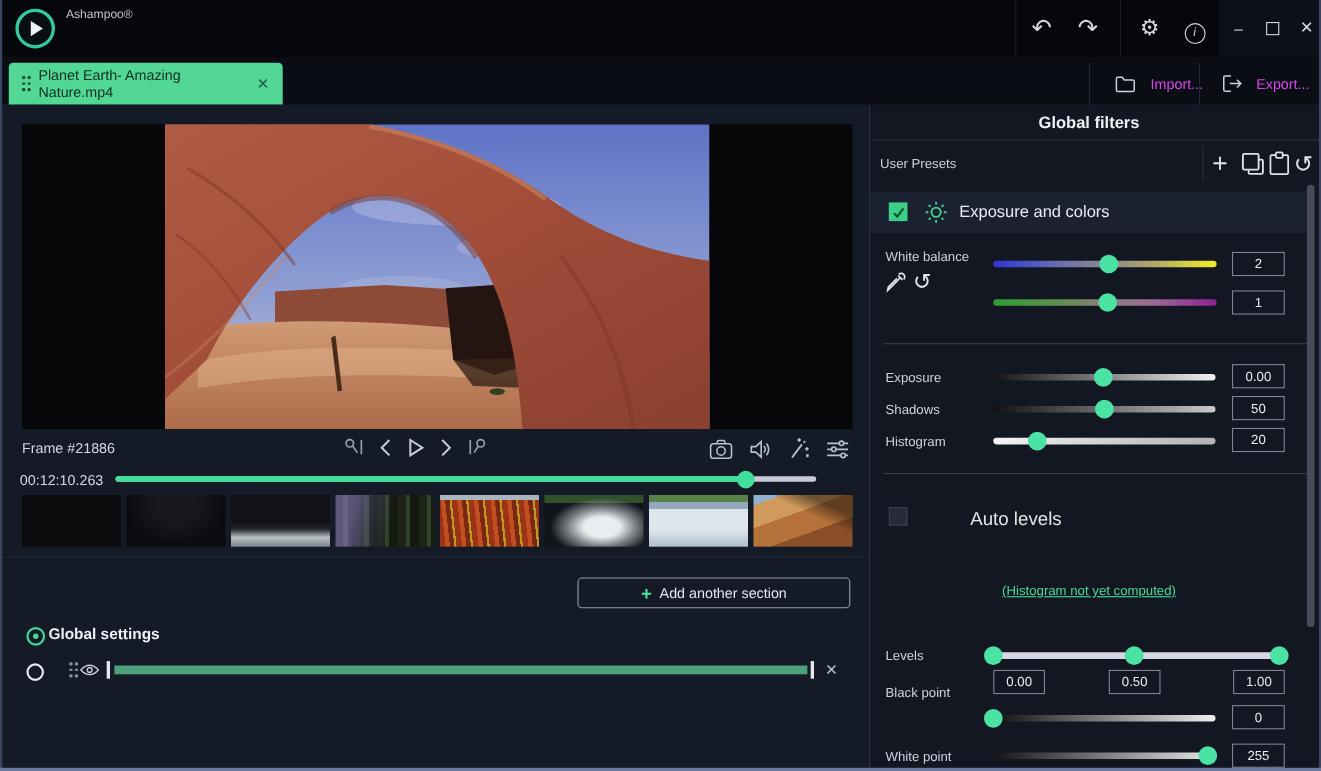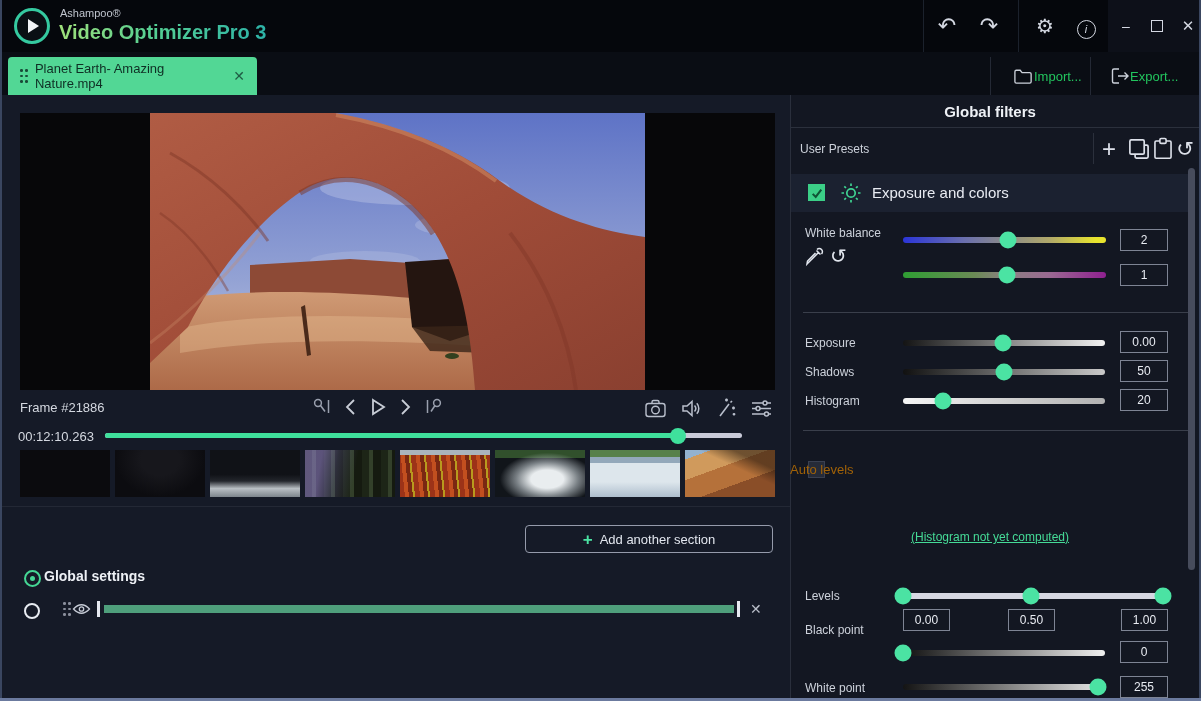--- a/index.html
+++ b/index.html
@@ -37,22 +37,22 @@
   .tab{left:8px;top:5px;width:249px;height:38px;background:#52d795;border-radius:4px 4px 0 0;
        display:flex;align-items:center;cursor:pointer;}
   .dots{width:7px;height:14px;margin-left:12px;position:relative;}
   .dots i{position:absolute;width:2.5px;height:2.5px;border-radius:50%;background:#1a4a38;}
   .dots i:nth-child(1){left:0;top:0}.dots i:nth-child(2){left:5px;top:0}
   .dots i:nth-child(3){left:0;top:5.5px}.dots i:nth-child(4){left:5px;top:5.5px}
   .dots i:nth-child(5){left:0;top:11px}.dots i:nth-child(6){left:5px;top:11px}
   .tab-label{margin-left:8px;font-size:13px;color:#0f2e24;}
   .tab-close{margin-left:auto;margin-right:12px;font-size:14px;color:#1f5c44;}
   .bar-sep{top:5px;width:1px;height:38px;background:#242935;}
-  .io-btn{top:5px;height:38px;display:flex;align-items:center;gap:0;font-size:13px;
-          color:#22c55e;cursor:pointer;}
+  .io-btn{top:5px;height:38px;display:flex;align-items:center;gap:12px;font-size:13px;
+          color:#d946ef;cursor:pointer;}
 
   
   .preview{left:20px;top:113px;width:755px;height:277px;background:#070709;}
   .scene{position:absolute;left:130px;top:0;width:495px;height:277px;}
   .frame-label{left:20px;top:400px;font-size:13px;color:#d4d8e0;}
   .transport{left:310px;top:396px;display:flex;align-items:center;gap:8px;color:#9aa0ae;}
   .transport .big{color:#c8cdd6;}
   .right-icons{left:644px;top:397px;display:flex;align-items:center;gap:13px;color:#b9bfcc;}
   .timestamp{left:18px;top:429px;font-size:13px;color:#d4d8e0;}
   .timeline{left:105px;top:433px;width:637px;height:5px;border-radius:2.5px;background:#c9cad8;cursor:pointer;}
@@ -119,21 +119,20 @@
 <body>
 
 <div id="app">
 
   
   <div class="abs titlebar">
     <div class="abs logo">
       <div class="tri"></div>
     </div>
     <div class="abs brand-small">Ashampoo®</div>
-    <div class="abs brand-large">Video Optimizer Pro 3</div>
 
     <div class="abs tb-sep" style="left:923px"></div>
     <div class="abs tb-ico" style="left:933px">↶</div>
     <div class="abs tb-ico" style="left:975px">↷</div>
     <div class="abs tb-sep" style="left:1018px"></div>
     <div class="abs tb-ico" style="left:1031px;font-size:20px">⚙</div>
     <div class="abs tb-ico" style="left:1072px">
       <span style="display:inline-block;width:17px;height:17px;border:1.5px solid #d4d8e2;border-radius:50%;
                    font-size:11px;line-height:17px;margin-top:4px;font-style:italic;">i</span>
     </div>
@@ -372,21 +371,21 @@
   <div class="abs plabel" style="left:805px;top:394px">Histogram</div>
   <div class="abs slider" style="left:903px;top:398px;width:202px;background:linear-gradient(90deg,#f5f5f5,#d8d8d8 40%,#b2b2b2)">
     <div class="th" style="left:40px"></div>
   </div>
   <div class="abs vbox" style="left:1120px;top:389px">20</div>
 
   <div class="abs rp-div" style="left:803px;top:430px;width:385px;background:#3a3f4b"></div>
 
   
   <div class="abs checkbox cb-off" style="left:808px;top:461px"></div>
-  <div class="abs" style="left:790px;top:462px;font-size:13px;color:#a16207">Auto levels</div>
+  <div class="abs" style="left:882px;top:462px;font-size:17px;color:#e5e5e5">Auto levels</div>
 
   <div class="abs histo-link">(Histogram not yet computed)</div>
 
   
   <div class="abs plabel" style="left:805px;top:589px">Levels</div>
   <div class="abs slider" style="left:903px;top:593px;width:260px;background:#d6d7e2">
     <div class="th" style="left:0px"></div>
     <div class="th" style="left:128px"></div>
     <div class="th" style="left:260px"></div>
   </div>

